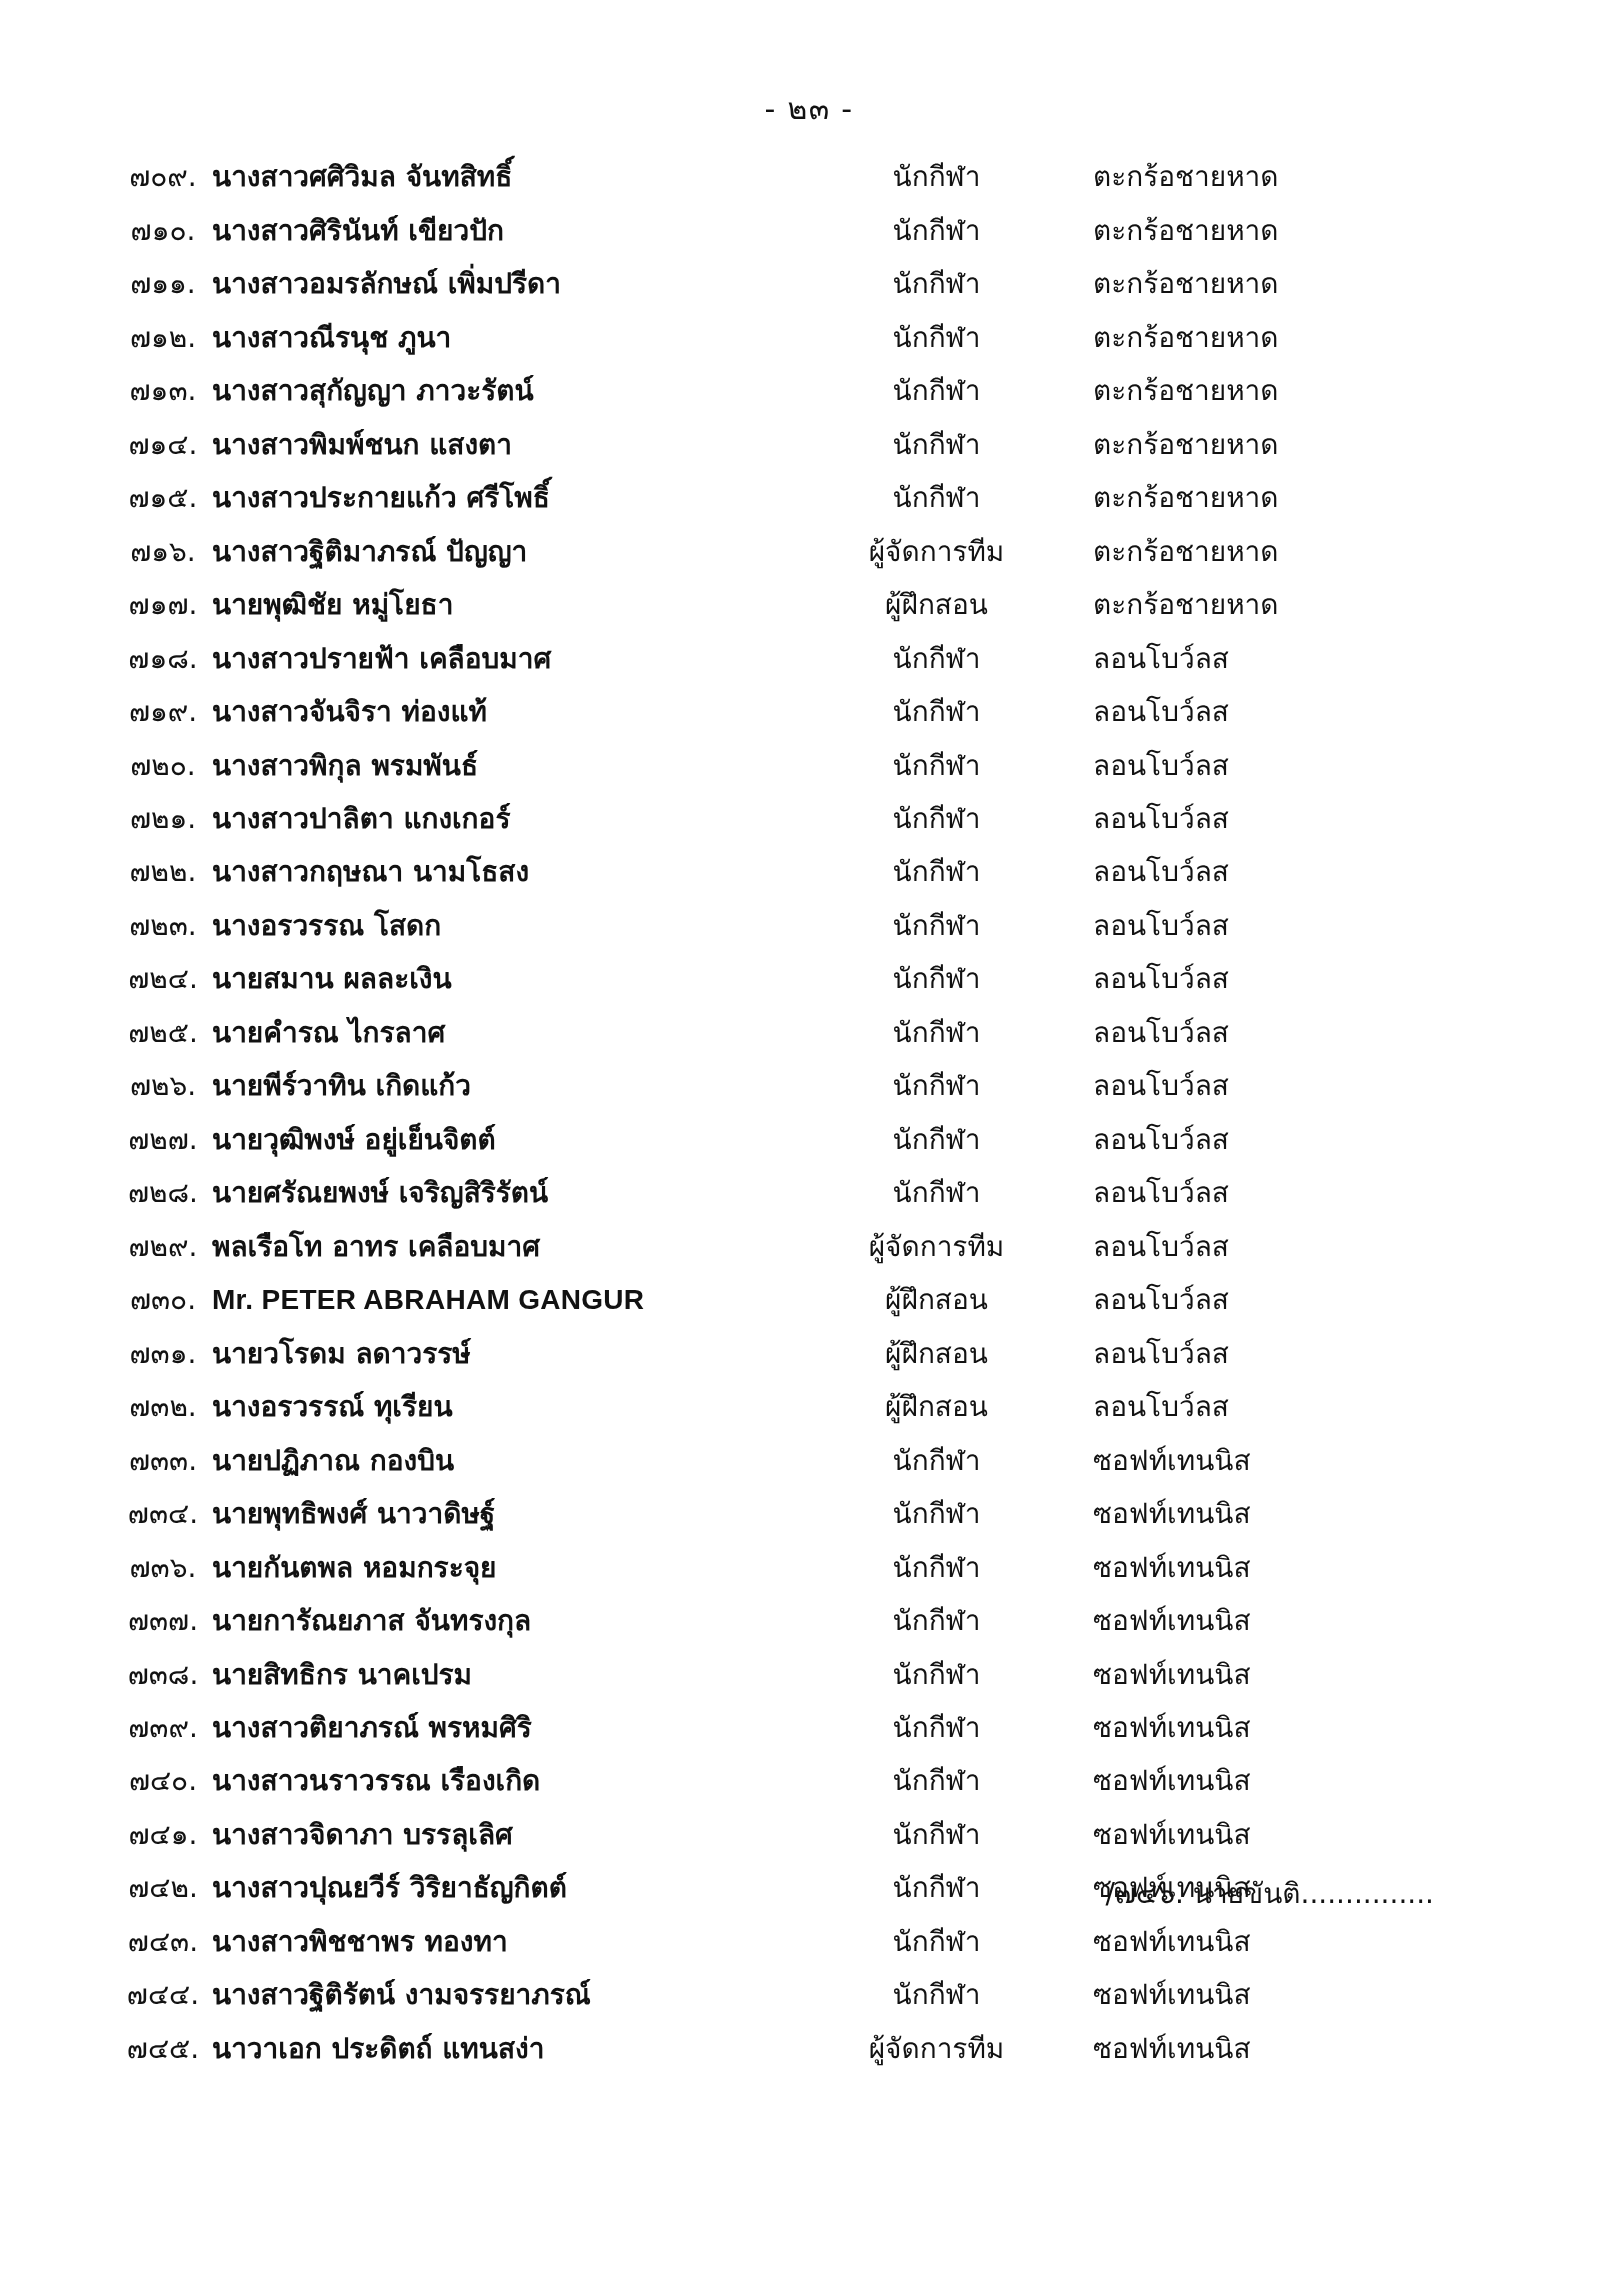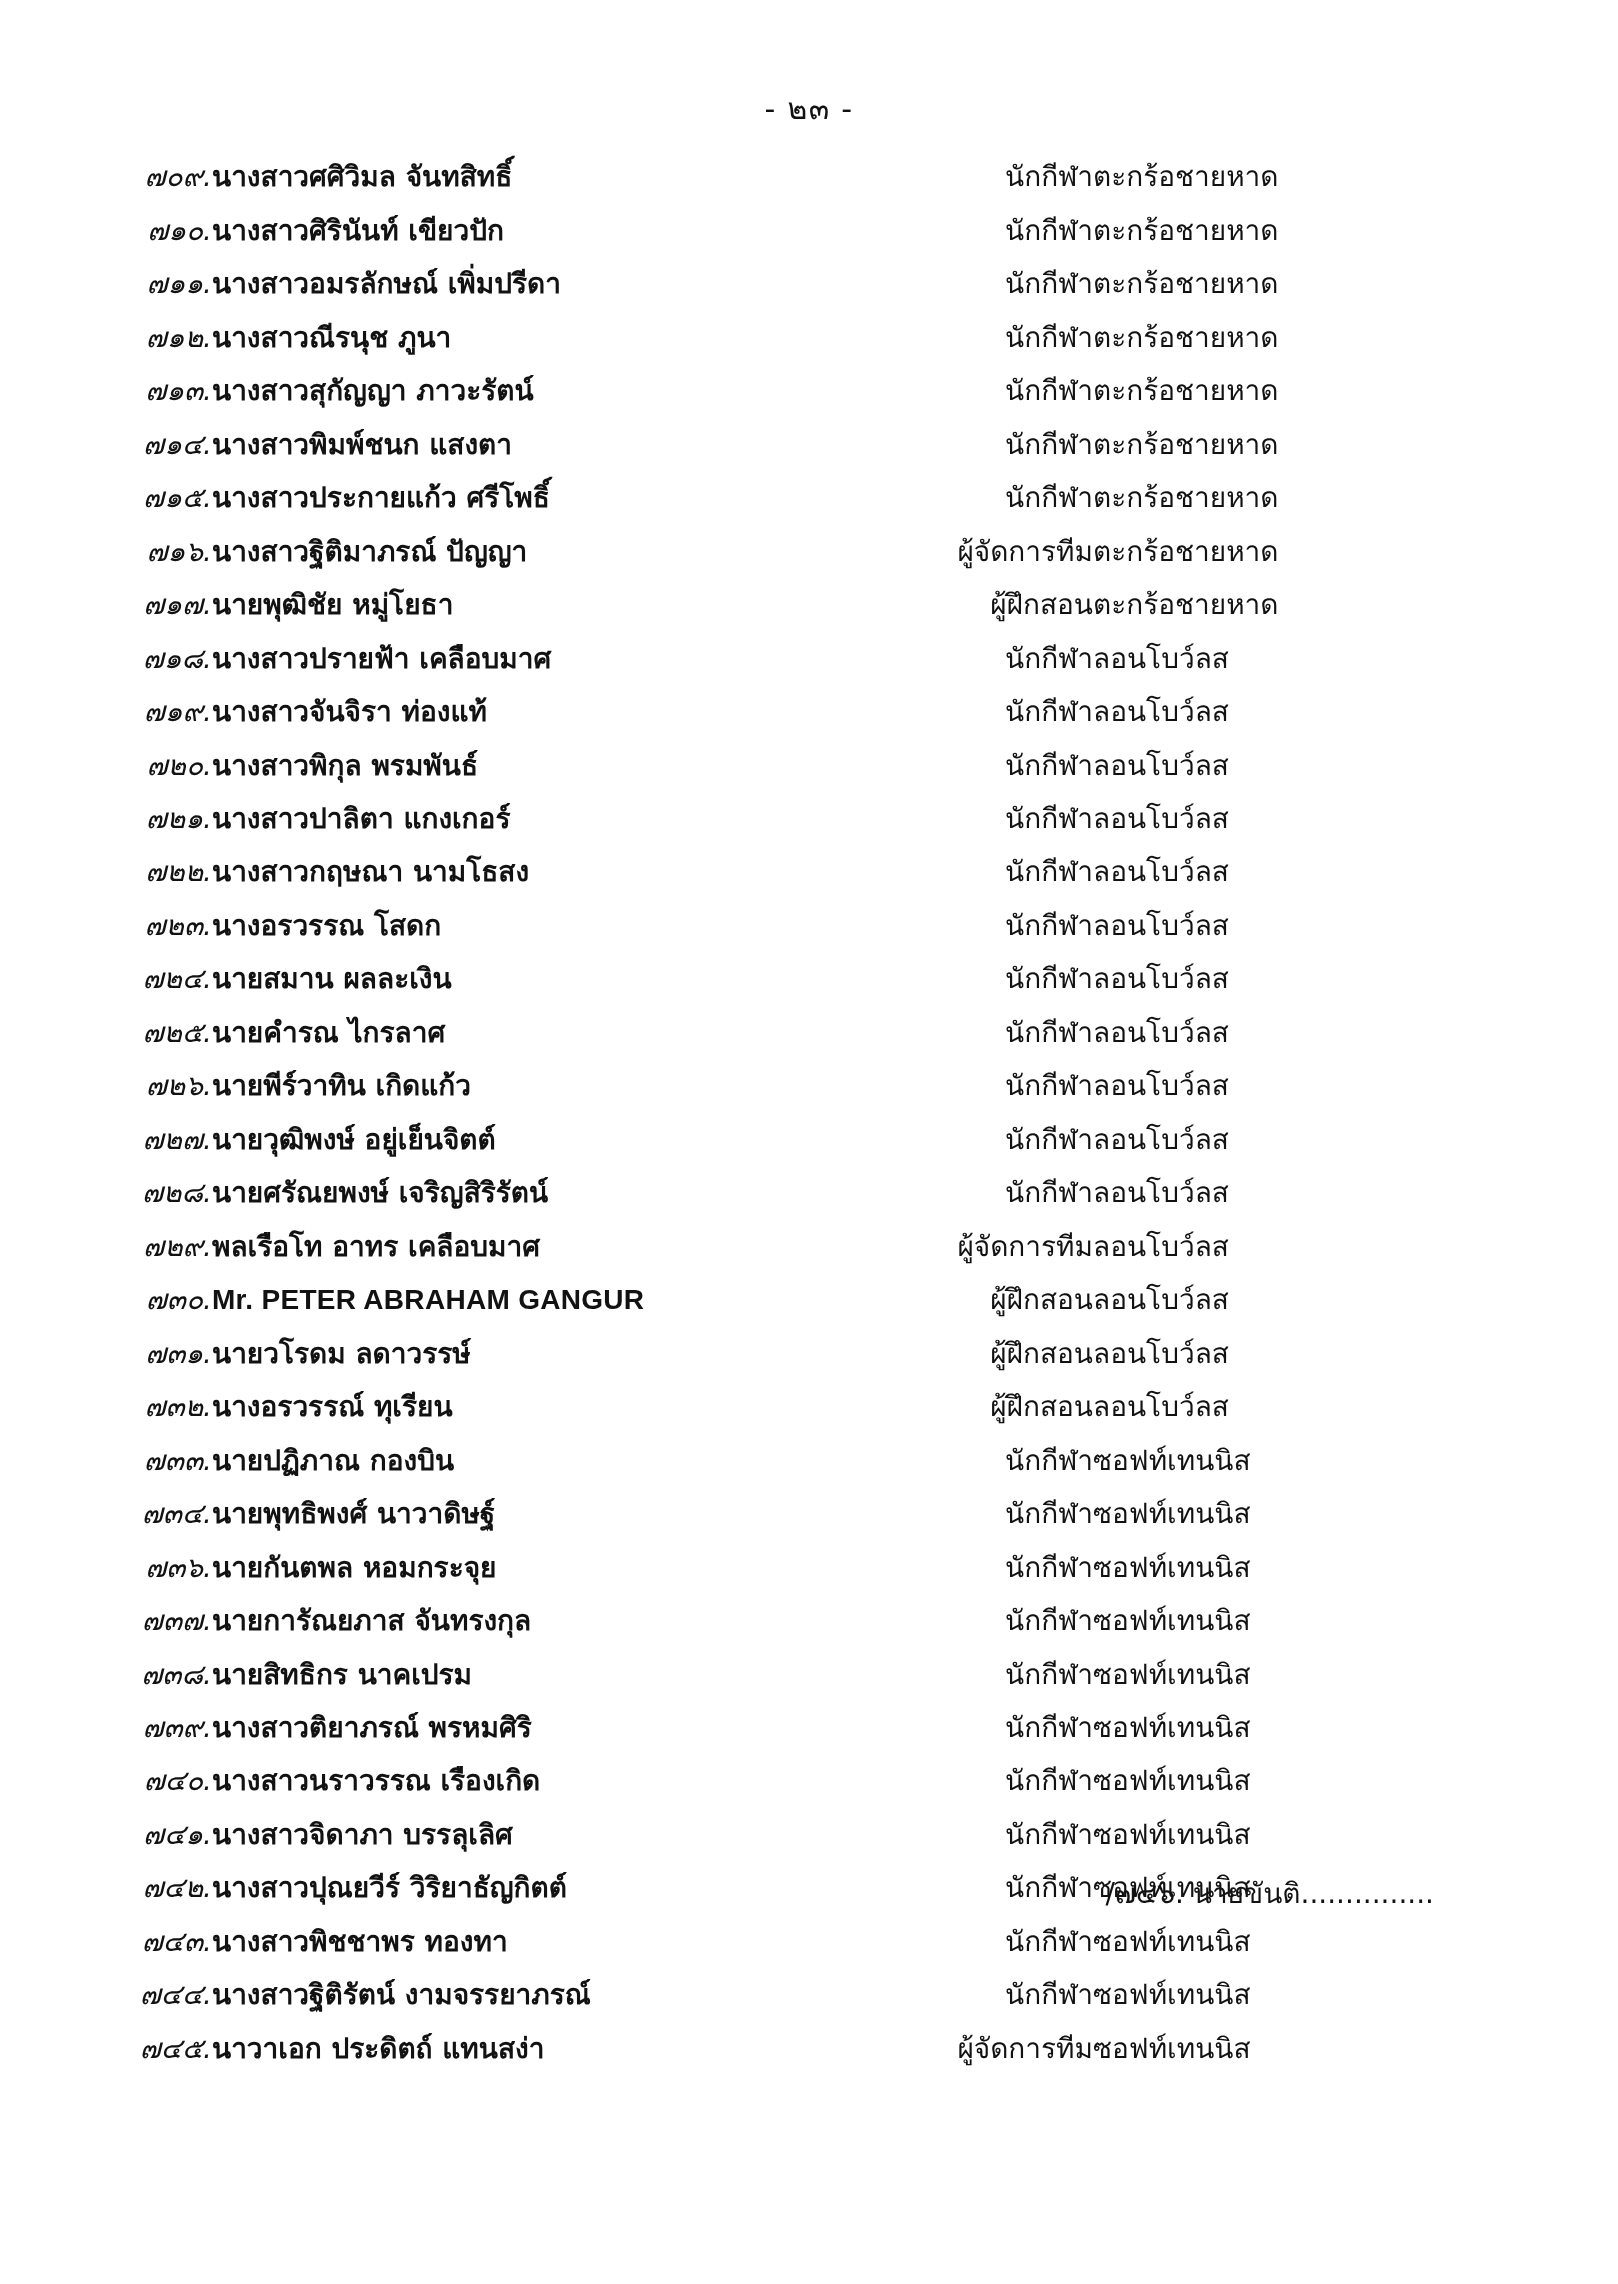--- a/index.html
+++ b/index.html
@@ -40,32 +40,31 @@
   table.list td {
     font-size: 28px;
     line-height: 1.05;
     padding: 12.4px 0 11.7px 0;
     vertical-align: baseline;
     white-space: nowrap;
     color: #121212;
   }
   td.col-num {
     width: 98px;
-    text-align: right;
+    text-align: center;
     padding-right: 9px;
-    font-style: italic;
   }
   td.col-name {
     width: 568px;
     text-align: left;
     font-weight: bold;
   }
   td.col-role {
     width: 313px;
-    text-align: right;
+    text-align: center;
     padding-left: 19.6px;
   }
   td.col-sport {
     width: 333px;
     text-align: left;
     padding-left: 39px;
   }
   .footer-note {
     position: absolute;
     right: 184px;

